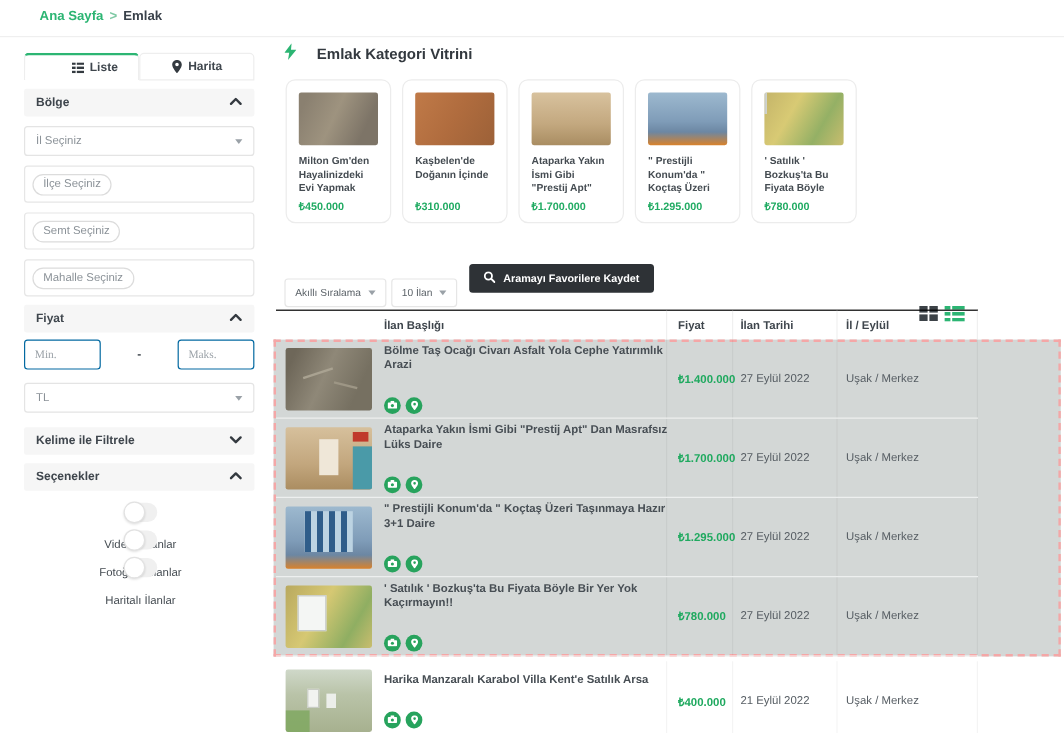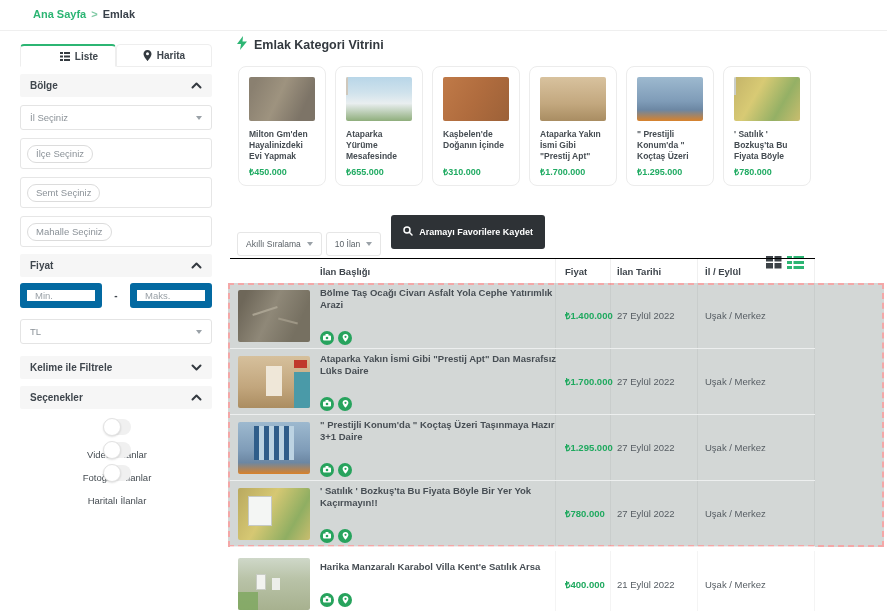--- a/index.html
+++ b/index.html
@@ -34,49 +34,49 @@
   .sel { margin-top:8px; height:25px; border:1px solid #e4e4e4; border-radius:3px; background:#fff;
          display:flex; align-items:center; justify-content:space-between; padding:0 9px;
          font-size:9.5px; color:#8b9298; cursor:pointer; }
   .caret { width:0; height:0; border-left:3.5px solid transparent; border-right:3.5px solid transparent;
            border-top:4px solid #9aa1a7; }
   .chip-box { margin-top:8px; height:31px; border:1px solid #e6e6e6; border-radius:3px; background:#fff;
               display:flex; align-items:center; padding:0 6px; cursor:text; }
   .chip { font-size:9.5px; color:#8b9298; border:1px solid #dcdcdc; border-radius:9px; padding:2px 8px 3px; }
 
   .minmax { margin-top:6px; display:flex; align-items:center; }
-  .minmax input { width:82px; height:25px; border:7px solid #0369a1; border-radius:3px;
+  .minmax input { width:64px; height:25px; border:1px solid #0369a1; border-radius:3px;
                   font-size:9.5px; color:#3f464d; padding:0 8px; outline:none;
-                  font-family:Liberation Sans, sans-serif; }
+                  font-family:Liberation Serif, serif; }
   .minmax input::placeholder { color:#9aa1a7; }
   .minmax .dash { flex:1; text-align:center; color:#3f464d; font-weight:700; font-size:10px; }
 
   .toggles { margin-top:10px; }
   .toggle-row { display:flex; align-items:center; gap:14px; margin-bottom:6px; height:17px; cursor:pointer; padding-left:2px;flex-direction:column; }
   .switch { position:relative; width:27px; height:16px; background:#f0f0f0; border-radius:8px; flex:0 0 auto; }
   .knob { position:absolute; left:-1px; top:-1px; width:18px; height:18px; border-radius:50%;
           background:#fff; border:1px solid #e2e2e2; box-shadow:0 1px 2px rgba(0,0,0,.12); }
   .toggle-label { font-size:9.5px; color:#454c52; }
 
   
   .main { position:absolute; left:228px; top:36px; width:659px; }
-  .showcase-title { display:flex; align-items:center; gap:7px; padding-left:9px;
+  .showcase-title { display:flex; align-items:center; gap:17px; padding-left:9px;
                     font-size:12.5px; font-weight:700; color:#33393f; }
   .cards { display:flex; gap:9px; margin-top:13px; padding-left:10px; }
   .card { width:88px; height:120px; border:1px solid #ececec; border-radius:8px; background:#fff;
           padding:10px 10px 8px; cursor:pointer; }
   .card-img { width:66px; height:44px; border-radius:2px; position:relative; overflow:hidden; }
   .card-title { margin-top:8px; font-size:8.5px; font-weight:700; color:#454c52; line-height:11px; height:33px; overflow:hidden; }
   .card-price { margin-top:3px; font-size:9px; font-weight:700; color:#21ab63; }
 
   .toolbar { display:flex; align-items:center; margin-top:22px; padding-left:9px; }
   .tb-sel { height:24px; border:1px solid #e6e6e6; border-radius:3px; background:#fff; display:flex;
             align-items:center; gap:6px; padding:0 8px; font-size:8.5px; color:#5a6167; cursor:pointer;margin-top:24px; }
   .tb-sel + .tb-sel { margin-left:4px; }
-  .fav-btn { margin-left:10px; height:34px; background:#2e3236; border:none; border-radius:3px; color:#fff;
+  .fav-btn { margin-left:10px; height:24px; background:#2e3236; border:none; border-radius:3px; color:#fff;
              font-size:9px; font-weight:700; display:flex; align-items:center; gap:6px; padding:0 12px;
              cursor:pointer; font-family:"Liberation Sans", sans-serif; }
   .view-icons { position:absolute; left:538px; top:219px; display:flex; gap:5px; }
   .view-ic { cursor:pointer; display:block; }
 
   
   .thead { position:absolute; left:230px; top:258px; width:585px; height:25px; border-top:1px solid #000000; }
   .thead .hc { position:absolute; top:7px; font-size:9.5px; font-weight:700; color:#3f464d; }
   .hc.h-title { left:90px; } .hc.h-price { left:335px; } .hc.h-date { left:387px; } .hc.h-loc { left:475px; }
 
@@ -254,25 +254,20 @@
     <span>Emlak Kategori Vitrini</span>
   </div>
 
   <div class="cards">
     <div class="card">
       <div class="card-img ct1"><i class="r1"></i><i class="r2"></i></div>
       <div class="card-title">Milton Gm'den Hayalinizdeki Evi Yapmak</div>
       <div class="card-price">₺450.000</div>
     </div>
     <div class="card">
-      <div class="card-img ct2"><i class="t"></i><i class="b"></i></div>
-      <div class="card-title">Ataparka Yürüme Mesafesinde</div>
-      <div class="card-price">₺655.000</div>
-    </div>
-    <div class="card">
       <div class="card-img ct3"><i class="g"></i><i class="r"></i></div>
       <div class="card-title">Kaşbelen'de Doğanın İçinde</div>
       <div class="card-price">₺310.000</div>
     </div>
     <div class="card">
       <div class="card-img ct4"><i class="d"></i><i class="t"></i><i class="r"></i></div>
       <div class="card-title">Ataparka Yakın İsmi Gibi "Prestij Apt"</div>
       <div class="card-price">₺1.700.000</div>
     </div>
     <div class="card">

